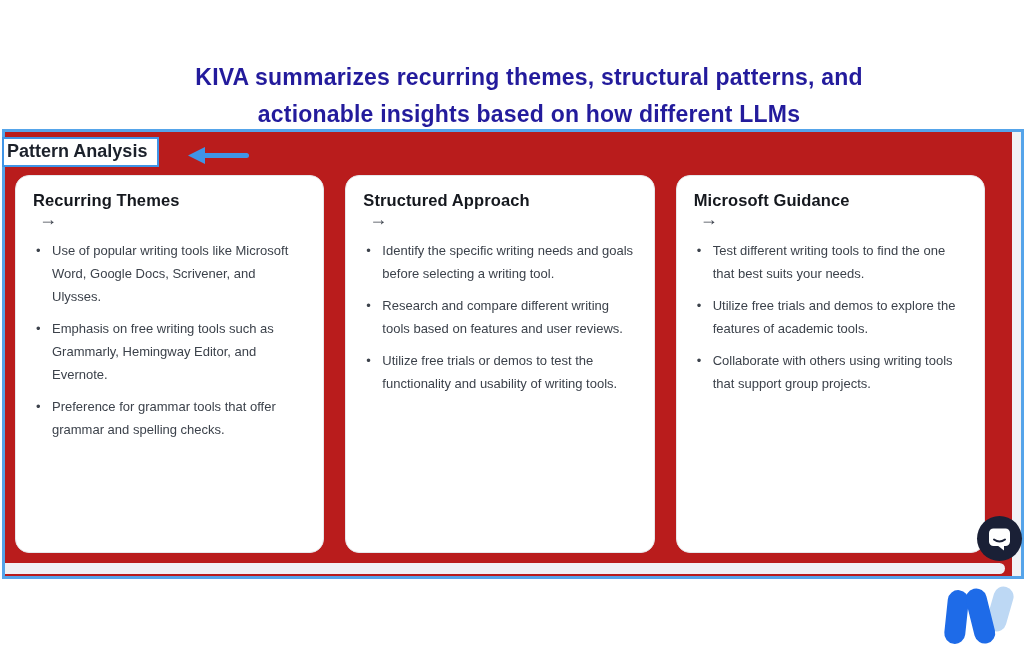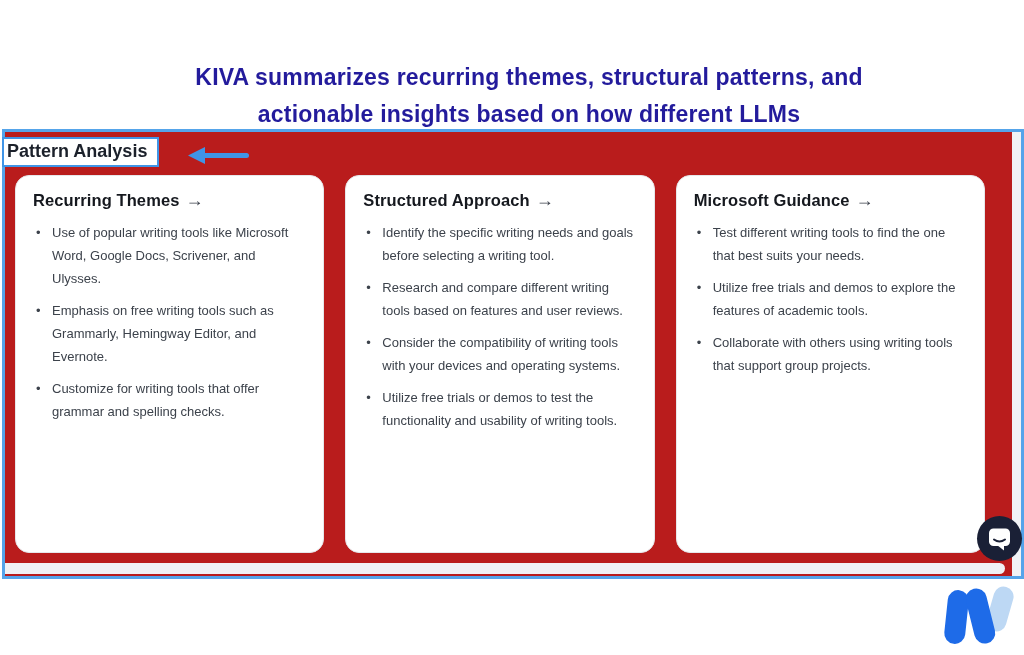--- a/index.html
+++ b/index.html
@@ -26,21 +26,21 @@
   .annot-arrow{position:absolute;top:15px;left:183px;z-index:3;}
   .cards{
     position:absolute;top:43px;left:10px;width:970px;height:378px;
     display:flex;gap:21px;box-sizing:border-box;
   }
   .card{
     flex:1;background:#ffffff;border:1.5px solid #e6e7ea;border-radius:14px;
     padding:15px 17px;box-sizing:border-box;overflow:hidden;
   }
   .card-head{
-    display:flex;justify-content:flex-start;align-items:flex-start;
+    display:flex;justify-content:center;align-items:flex-start;flex-direction:column;
   }
   .card-title{
     margin:0;font-size:16.5px;font-weight:bold;color:#15181e;letter-spacing:.1px;
   }
   .card-arrow{
     font-size:18px;line-height:18px;color:#3d434d;cursor:pointer;padding-left:6px;
   }
   .card ul{
     margin:11px 0 0;padding:0;list-style:none;
     font-size:13px;color:#3c424b;
@@ -86,33 +86,32 @@
     <div class="cards">
 
       <div class="card">
         <div class="card-head">
           <h2 class="card-title">Recurring Themes</h2>
           <span class="card-arrow">→</span>
         </div>
         <ul>
           <li>Use of popular writing tools like Microsoft Word, Google Docs, Scrivener, and Ulysses.</li>
           <li>Emphasis on free writing tools such as Grammarly, Hemingway Editor, and Evernote.</li>
-          <li>Customize for writing tools that offer grammar and spelling checks.</li>
+          <li>Preference for grammar tools that offer grammar and spelling checks.</li>
         </ul>
       </div>
 
       <div class="card">
         <div class="card-head">
           <h2 class="card-title">Structured Approach</h2>
           <span class="card-arrow">→</span>
         </div>
         <ul>
           <li>Identify the specific writing needs and goals before selecting a writing tool.</li>
           <li>Research and compare different writing tools based on features and user reviews.</li>
-          <li>Consider the compatibility of writing tools with your devices and operating systems.</li>
           <li>Utilize free trials or demos to test the functionality and usability of writing tools.</li>
         </ul>
       </div>
 
       <div class="card">
         <div class="card-head">
           <h2 class="card-title">Microsoft Guidance</h2>
           <span class="card-arrow">→</span>
         </div>
         <ul>

